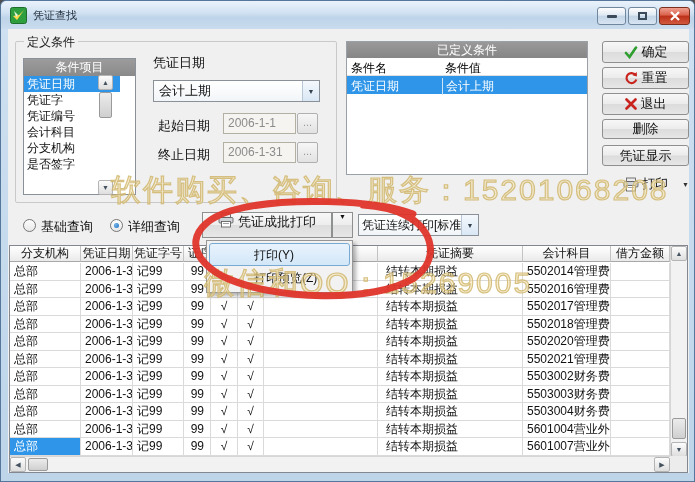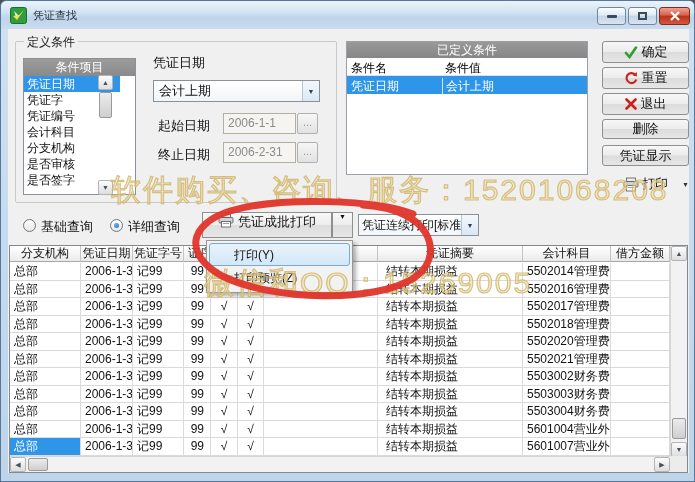--- a/index.html
+++ b/index.html
@@ -86,21 +86,21 @@
     background:radial-gradient(circle at 35% 35%,#6fb3ea,#1f6fc0);}
   .qlbl{position:absolute;font-size:13px;color:#111;white-space:nowrap;cursor:pointer;}
   .pushbtn{position:absolute;border:1px solid #8e8f8f;
     background:linear-gradient(#f8f8f8,#ededed 48%,#dddddd 52%,#e7e7e7);
     display:flex;align-items:flex-start;justify-content:center;gap:4px;font-size:13px;color:#111;
     cursor:pointer;white-space:nowrap;overflow:hidden;}
 
   
   .menu{position:absolute;left:205px;top:239px;width:147px;height:53px;background:#f2f2f2;
     border:1px solid #979797;box-shadow:3px 3px 4px rgba(0,0,0,.3);z-index:15;padding:2px;}
-  .mi{height:23px;line-height:22px;font-size:12px;color:#111;padding-left:24px;cursor:pointer;
+  .mi{height:23px;line-height:22px;font-size:12px;color:#111;padding-left:44px;cursor:pointer;
     border:1px solid transparent;border-radius:3px;white-space:nowrap;overflow:hidden;}
   .mi.hl{background:linear-gradient(#e9f3fc,#d2e7f8);border-color:#79aad4;}
 
   
   .tablewrap{position:absolute;left:8px;top:244px;width:679px;height:228px;
     border:1px solid #828790;background:#fff;overflow:hidden;}
   .thead{position:absolute;left:0;top:0;height:16px;display:flex;}
   .th{height:16px;line-height:15px;font-size:12px;color:#111;
     background:linear-gradient(#ffffff,#f4f4f4 55%,#eaeaea);
     border-right:1px solid #c3c3c3;border-bottom:1px solid #a8a8a8;
@@ -164,21 +164,20 @@
   </div>
 
   <div class="listbox">
     <div class="listhead">条件项目</div>
     <div class="listbody">
         <div class="li sel">凭证日期</div>
         <div class="li">凭证字</div>
         <div class="li">凭证编号</div>
         <div class="li">会计科目</div>
         <div class="li">分支机构</div>
-        <div class="li">是否审核</div>
         <div class="li">是否签字</div>
       </div>
   </div>
   <div class="lb-scroll">
     <div class="sarrow" style="top:0;">▲</div>
     <div class="sthumb" style="top:17px;height:26px;"></div>
     <div class="sarrow" style="bottom:0;">▼</div>
   </div>
 
   <span class="lbl" style="left:152px;top:53px;">凭证日期</span>
@@ -186,21 +185,21 @@
   <div class="combo" style="left:152px;top:79px;width:167px;height:22px;">
     <span class="ctext">会计上期</span>
     <span class="carrow">▼</span>
   </div>
 
   <span class="lbl" style="left:157px;top:116px;">起始日期</span>
   <div class="dfield" style="left:222px;top:112px;width:73px;height:21px;">2006-1-1</div>
   <div class="dotsbtn" style="left:296px;top:112px;width:21px;height:21px;">...</div>
 
   <span class="lbl" style="left:157px;top:145px;">终止日期</span>
-  <div class="dfield" style="left:222px;top:141px;width:73px;height:21px;">2006-2-31</div>
+  <div class="dfield" style="left:222px;top:141px;width:73px;height:21px;">2006-1-31</div>
   <div class="dotsbtn" style="left:296px;top:141px;width:21px;height:21px;">...</div>
 
   <div class="defined">
     <div class="defband">已定义条件</div>
     <div class="defcols">
       <span class="dc-name">条件名</span>
       <span class="dc-val">条件值</span>
     </div>
     <div class="defrow">
       <span class="dc-name">凭证日期</span>

